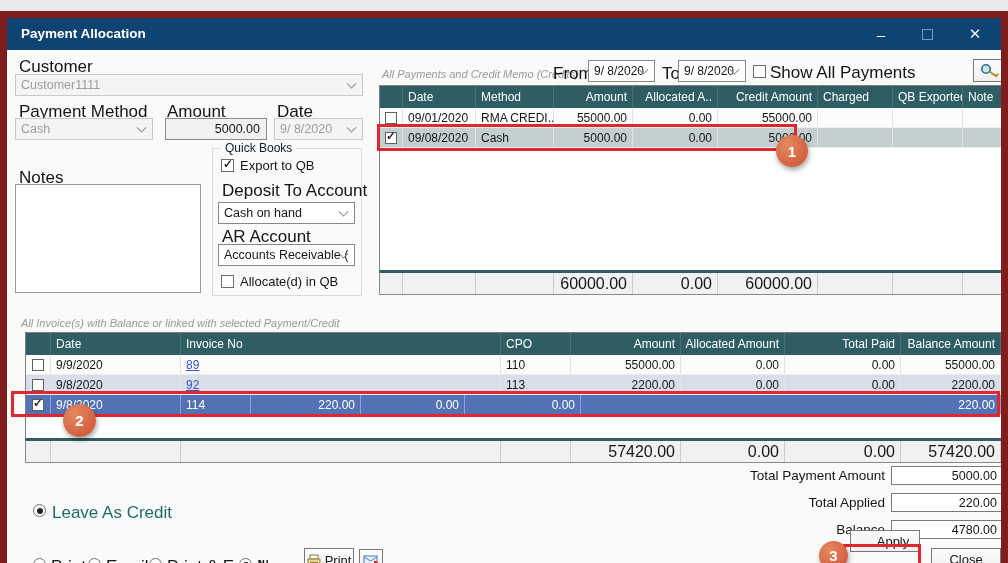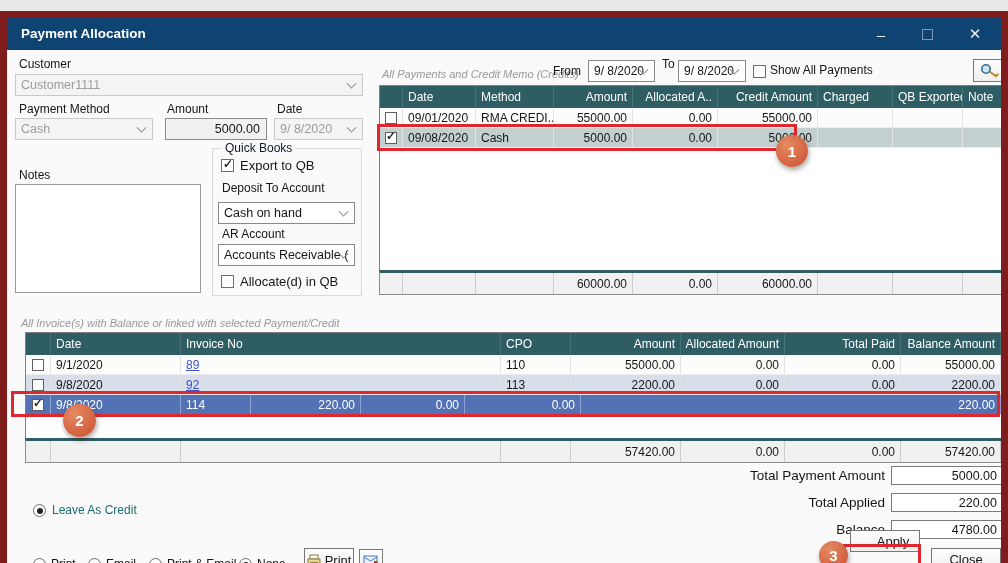--- a/index.html
+++ b/index.html
@@ -6,21 +6,21 @@
   *{box-sizing:border-box;}
   .dialog{position:relative;width:1008px;height:563px;background:#fafafa;
     font-family:"Liberation Sans",sans-serif;color:#161616;overflow:hidden;
     border:7px solid #7f1d1d;margin-top:11px;}
   
   .titlebar{position:absolute;left:0;top:0;width:100%;height:32px;background:#0f4371;}
   .title{position:absolute;left:14px;top:0;line-height:32px;color:#fff;font-size:13.5px;font-weight:bold;}
   .winbtn{position:absolute;top:0;height:32px;width:44px;display:flex;align-items:center;justify-content:center;color:#eef3f8;font-size:15px;cursor:default;}
   .maxsq{width:11px;height:11px;border:1px solid #7d97b5;}
   
-  .lbl{position:absolute;font-size:12px;color:#151515;white-space:nowrap;}
+  .lbl{position:absolute;font-size:17px;color:#151515;white-space:nowrap;}
   .ital{position:absolute;font-style:italic;color:#999;font-size:11px;white-space:nowrap;}
   .combo{position:absolute;height:22px;background:#fff;border:1px solid #898989;font-size:12.5px;
     display:flex;align-items:center;padding:0 20px 0 5px;white-space:nowrap;overflow:hidden;}
   .combo.disabled{background:#f4f4f4;border-color:#c9c9c9;color:#9c9c9c;}
   .chev{position:absolute;right:7px;top:8px;width:7px;height:7px;border-right:1.4px solid #8a8a8a;border-bottom:1.4px solid #8a8a8a;transform:rotate(45deg) translate(-2px,-2px);}
   .tbox{position:absolute;height:22px;background:#f1f1f1;border:1px solid #8a8a8a;font-size:12.5px;
     display:flex;align-items:center;justify-content:flex-end;padding:0 6px;}
   .areabox{position:absolute;background:#fff;border:1px solid #9a9a9a;}
   .group{position:absolute;border:1px solid #dadada;}
   .gtitle{position:absolute;top:-8px;left:8px;background:#fafafa;padding:0 4px;font-size:12px;color:#0f172a;}
@@ -32,21 +32,21 @@
   .tbl{position:absolute;background:#fff;border:1px solid #7f7f7f;}
   .thead{display:flex;height:22px;background:#2e5e63;color:#fff;font-size:12px;}
   .thead .c{border-right:1px solid #457177;}
   .trow{display:flex;height:20px;font-size:12px;background:#fcfcfc;border-bottom:1px solid #ececec;}
   .trow .c{border-right:1px solid #e3e3e3;}
   .c{display:flex;align-items:center;padding:0 5px;overflow:hidden;white-space:nowrap;}
   .c.num{justify-content:flex-end;}
   .c.ctr{justify-content:center;padding:0;}
   .rcb{width:12px;height:12px;background:#fff;border:1px solid #5f5f5f;position:relative;}
   .rcb.checked::before{content:"✓";position:absolute;left:0;top:-4px;font-size:12px;font-weight:bold;color:#2b2b2b;}
-  .totals{position:absolute;left:-1px;right:-1px;bottom:-1px;height:25px;border:1px solid #8a8a8a;border-top:3px solid #2e5e63;background:#f1f1f1;display:flex;font-size:12px;}
+  .totals{position:absolute;left:-1px;right:-1px;bottom:-1px;height:25px;border:1px solid #8a8a8a;border-top:3px solid #2e5e63;background:#f1f1f1;display:flex;font-size:16px;}
   .totals .c{border-right:1px solid #cdcdcd;}
   .link{color:#3a52c4;text-decoration:underline;cursor:pointer;}
   
   .pc0{flex:0 0 23px}.pc1{flex:0 0 73px}.pc2{flex:0 0 78px}.pc3{flex:0 0 79px}.pc4{flex:0 0 85px}
   .pc5{flex:0 0 100px}.pc6{flex:0 0 75px}.pc7{flex:0 0 70px}.pc8{flex:1 1 auto}
   
   .ic0{flex:0 0 25px}.ic1{flex:0 0 130px}.ic2{flex:0 0 320px}.ic3{flex:0 0 70px}.ic4{flex:0 0 110px}
   .ic5{flex:0 0 104px}.ic6{flex:0 0 116px}.ic7{flex:1 1 auto}
   .sel-pay{background:#c3d0cf;}
   .alt-inv{background:#d8deea;}
@@ -127,21 +127,21 @@
   </div>
   <span class="cb" style="left:214px;top:257px;"></span>
   <div class="lbl" style="left:233px;top:256px;font-size:13px;">Allocate(d) in QB</div>
 
   <div class="ital" style="left:375px;top:50px;">All Payments and Credit Memo (Credits)</div>
   <div class="lbl" style="left:546px;top:46px;">From</div>
   <div class="combo" style="left:581px;top:42px;width:67px;padding-right:16px;font-size:12px;">
     <span>9/ 8/2020</span>
       <span class="chev"></span>
   </div>
-  <div class="lbl" style="left:655px;top:39px;text-align:center;">To</div>
+  <div class="lbl" style="left:655px;top:46px;text-align:center;">To</div>
   <div class="combo" style="left:671px;top:42px;width:68px;padding-right:16px;font-size:12px;">
     <span>9/ 8/2020</span>
       <span class="chev"></span>
   </div>
   <span class="cb" style="left:746px;top:47px;"></span>
   <div class="lbl" style="left:763px;top:45px;">Show All Payments</div>
   <div class="btn" style="left:966px;top:41px;width:32px;height:23px;">
     <svg width="20" height="15" viewBox="0 0 20 15">
       <circle cx="7" cy="6" r="4.2" fill="#cfe6f2" stroke="#2e6e8e" stroke-width="1.6"></circle>
       <path d="M10.5 8.5 L16 12.5 L18 12 L16.5 13.8" stroke="#b98a2e" stroke-width="2" fill="none"></path>
@@ -209,21 +209,21 @@
       <div class="c ic3">CPO</div>
       <div class="c ic4 num">Amount</div>
       <div class="c ic5 num">Allocated Amount</div>
       <div class="c ic6 num">Total Paid</div>
       <div class="c ic7 num">Balance Amount</div>
     </div>
     <div class="trow">
       <div class="c ic0 ctr">
           <span class="rcb"></span>
         </div>
-      <div class="c ic1">9/1/2020</div>
+      <div class="c ic1">9/9/2020</div>
       <div class="c ic2">
           <span class="link">89</span>
         </div>
       <div class="c ic3">110</div>
       <div class="c ic4 num">55000.00</div>
       <div class="c ic5 num">0.00</div>
       <div class="c ic6 num">0.00</div>
       <div class="c ic7 num">55000.00</div>
     </div>
     <div class="trow alt-inv">

